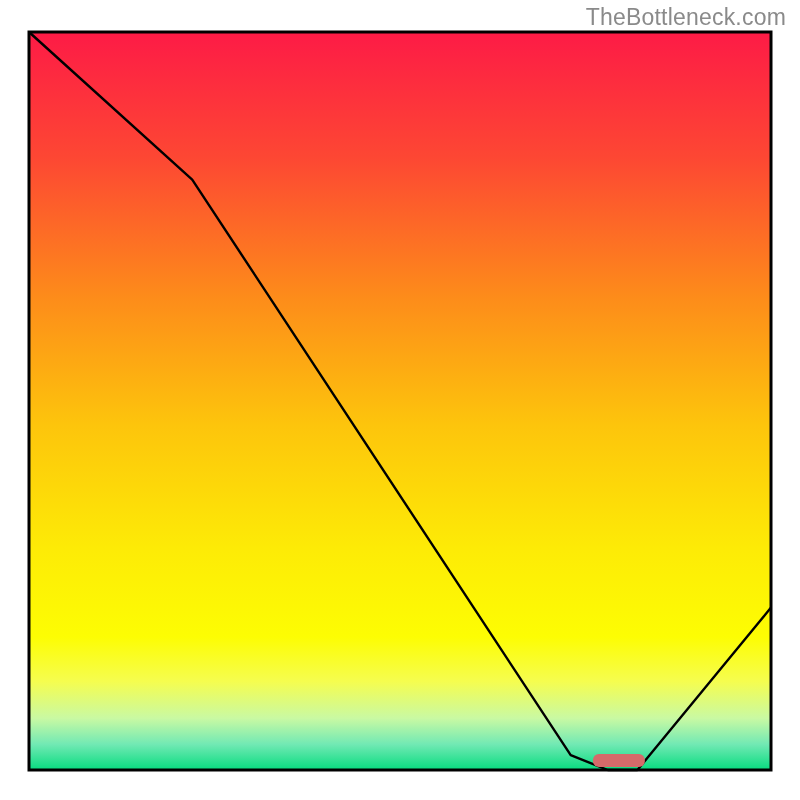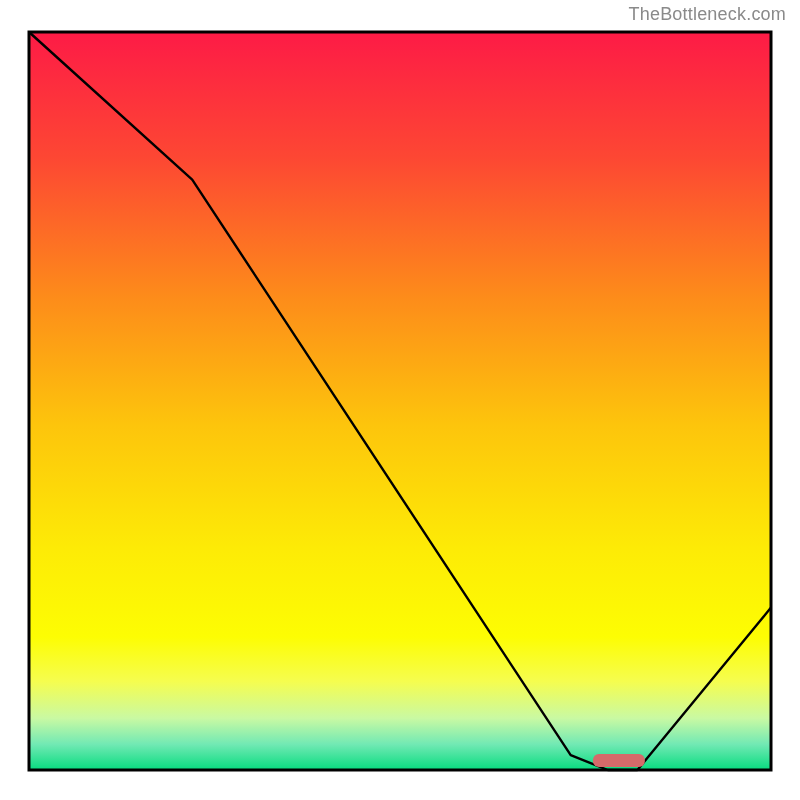--- a/index.html
+++ b/index.html
@@ -12,21 +12,21 @@
   }
   .container {
     position: relative;
     width: 800px;
     height: 800px;
   }
   .watermark {
     position: absolute;
     top: 4px;
     right: 14px;
-    font-size: 18px;
+    font-size: 23px;
     font-weight: 500;
     color: #8a8a8a;
     letter-spacing: 0.2px;
   }
   svg {
     display: block;
   }
 </style>
 </head>
 <body>

